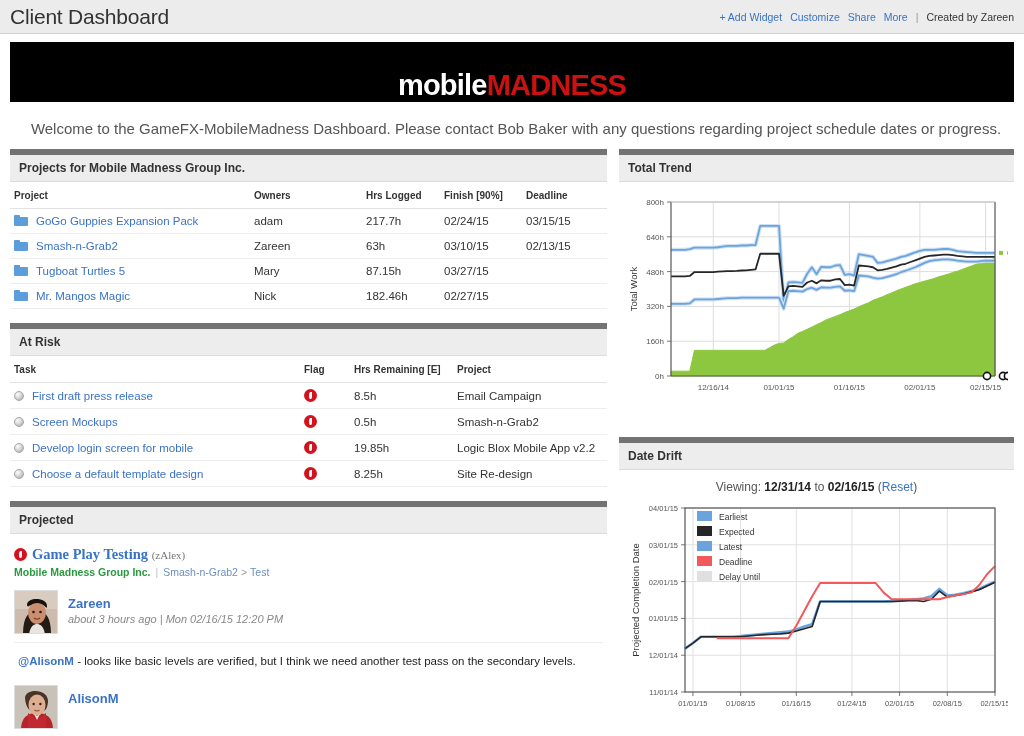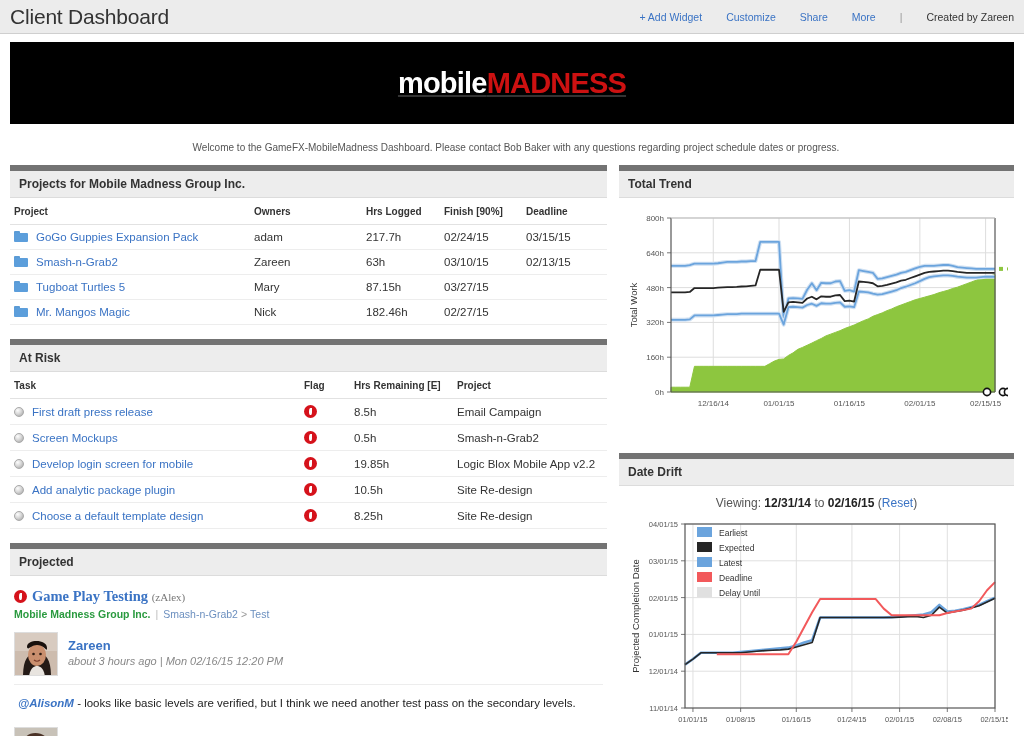--- a/index.html
+++ b/index.html
@@ -10,36 +10,36 @@
     font-family:"Liberation Sans", sans-serif;
     font-size:12px; color:#333;
   }
 
   
   .topbar {
     height:34px; background:#ececec; border-bottom:1px solid #cfcfcf;
     display:flex; align-items:center; padding:0 10px; position:relative;
   }
   .page-title { font-size:21px; color:#333; font-weight:400; letter-spacing:-0.2px; }
-  .topnav { margin-left:auto; display:flex; align-items:center; gap:24px; font-size:10.5px; }
+  .topnav { margin-left:auto; display:flex; align-items:center; gap:8px; font-size:10.5px; }
   .topnav a { color:#3a73c4; text-decoration:none; white-space:nowrap; }
   .topnav .sep { color:#999; }
   .topnav .creator { color:#333; }
 
   
   .banner {
-    margin:8px 10px 0 10px; height:82px; background:#000;
-    display:flex; align-items:center; justify-content:center;text-decoration:underline;
+    margin:8px 10px 0 10px; height:60px; background:#000;
+    display:flex; align-items:flex-end; justify-content:center;
   }
   .logo { font-size:29px; font-weight:bold; letter-spacing:-0.8px; }
   .logo .a { color:#ffffff; }
   .logo .b { color:#cc1111; }
 
   .welcome {
-    text-align:center; color:#555; font-size:10px;
+    text-align:center; color:#555; font-size:15px;
     padding:18px 0 12px 8px;
   }
 
   
   .cols { display:flex; padding:0 10px; gap:12px; align-items:flex-start; }
   .col-left { width:597px; flex:0 0 597px; }
   .col-right { width:395px; flex:0 0 395px; }
 
   .panel { margin-bottom:14px; }
   .panel-head {
@@ -111,21 +111,21 @@
   .crumbs .c { color:#6b8fbf; }
   .crumbs .gt { color:#999; margin:0 3px; }
 
   .comment { padding:8px 4px 0 4px; }
   .crow { display:flex; align-items:flex-start; gap:10px; }
   .avatar { width:44px; height:44px; flex:0 0 44px; border:1px solid #ddd; overflow:hidden; }
   .cmeta { padding-top:6px; }
   .cname { font-size:13px; font-weight:bold; color:#3a73c4; }
   .ctime { font-size:11px; color:#888; font-style:italic; margin-top:2px; }
   .cbody { font-size:11.5px; color:#222; padding:12px 4px 10px 4px; border-top:1px solid #ededed; margin-top:8px;}
-  .cbody .mention { color:#3a73c4; font-weight:bold;font-style:italic; }
+  .cbody .mention { color:#3a73c4; font-weight:bold; }
 
   
   .chart-wrap { padding:6px 4px 2px 4px; }
   .viewing { text-align:center; font-size:12px; color:#555; padding:4px 0 2px 0; }
   .viewing b { color:#222; }
   .viewing .reset { color:#3a73c4; text-decoration:none; }
   .plotbox { position:relative; }
   svg text { font-family:"Liberation Sans", sans-serif; }
 </style>
 </head>
@@ -221,26 +221,20 @@
             <td><span class="sphere"></span><a href="#" class="lnk">Screen Mockups</a></td>
             <td><span class="flag"></span></td>
             <td>0.5h</td>
             <td>Smash-n-Grab2</td>
           </tr>
           <tr>
             <td><span class="sphere"></span><a href="#" class="lnk">Develop login screen for mobile</a></td>
             <td><span class="flag"></span></td>
             <td>19.85h</td>
             <td>Logic Blox Mobile App v2.2</td>
-          </tr>
-          <tr>
-            <td><span class="sphere"></span><a href="#" class="lnk">Add analytic package plugin</a></td>
-            <td><span class="flag"></span></td>
-            <td>10.5h</td>
-            <td>Site Re-design</td>
           </tr>
           <tr>
             <td><span class="sphere"></span><a href="#" class="lnk">Choose a default template design</a></td>
             <td><span class="flag"></span></td>
             <td>8.25h</td>
             <td>Site Re-design</td>
           </tr>
         </tbody>
       </table>
     </div>

